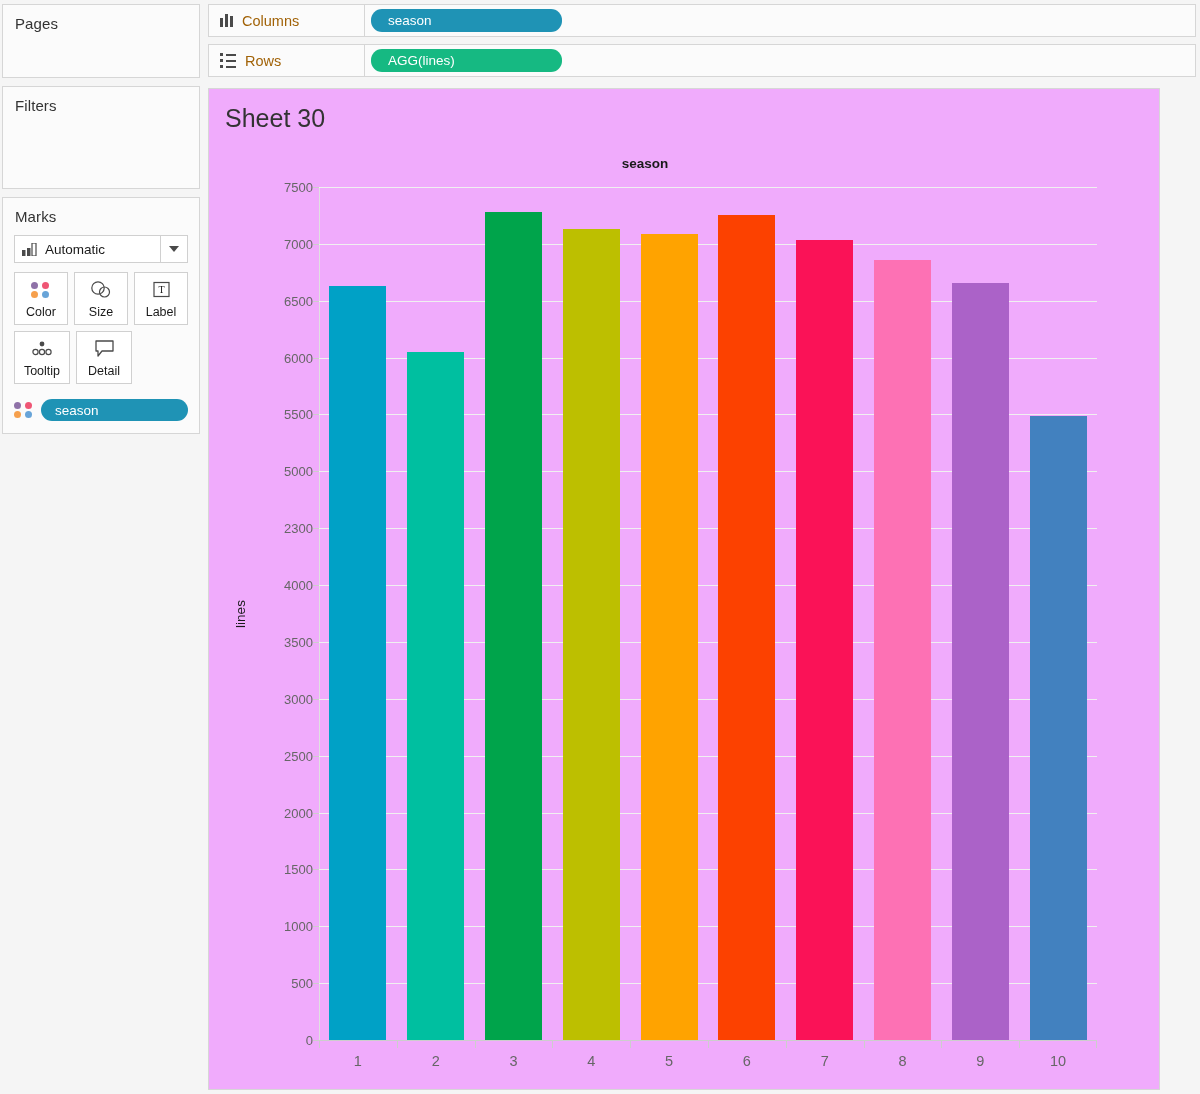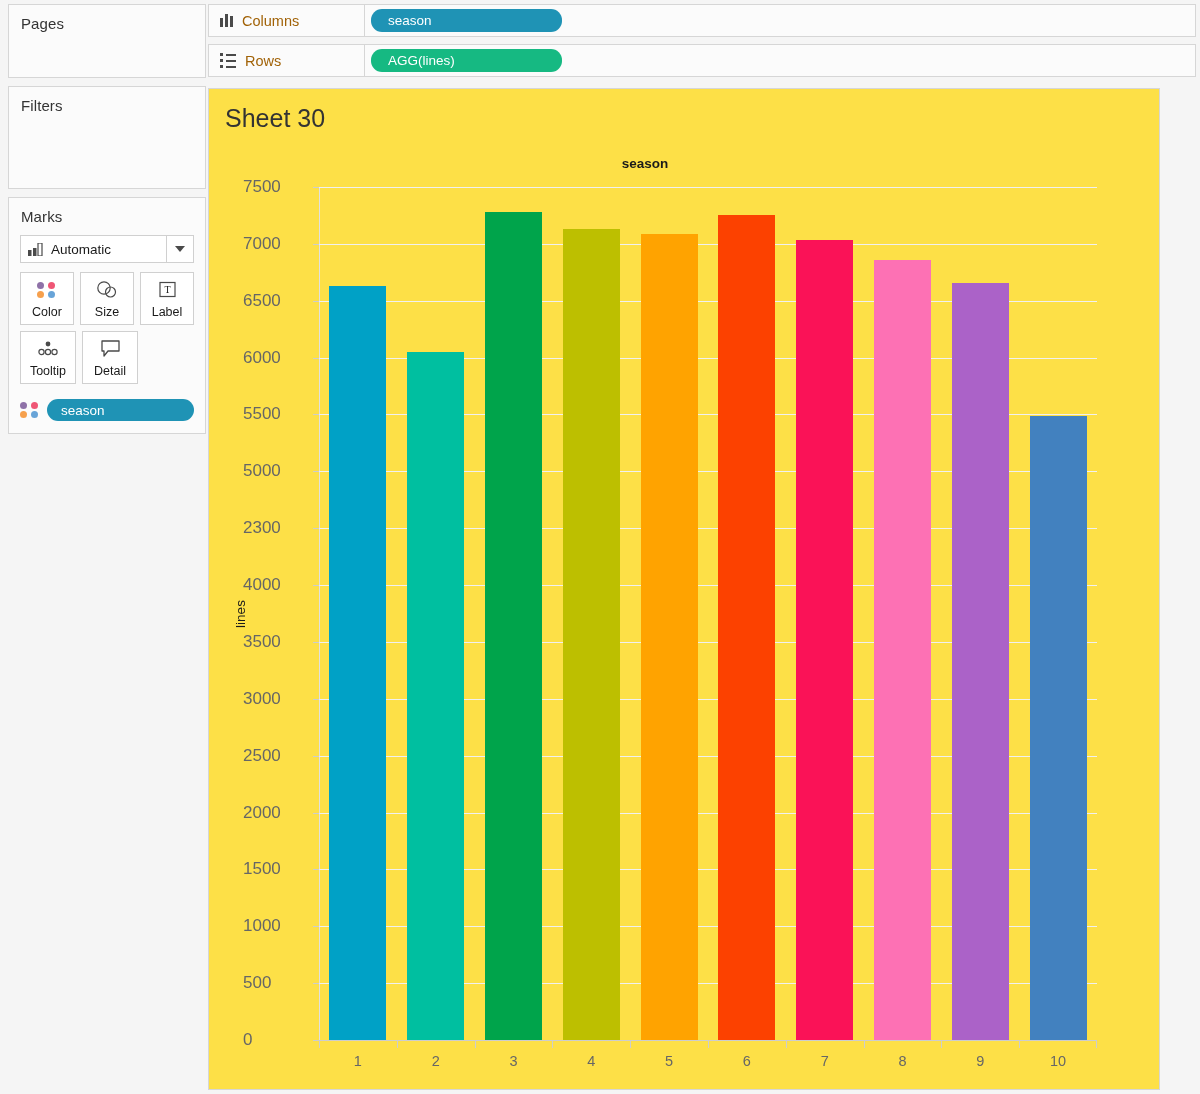--- a/index.html
+++ b/index.html
@@ -5,21 +5,21 @@
   * { box-sizing: border-box; margin: 0; padding: 0; }
   html, body {
     width: 1200px; height: 1094px;
     background: #f5f5f5;
     font-family: "Liberation Sans", sans-serif;
     overflow: hidden;
   }
   .app { position: relative; width: 1200px; height: 1094px; }
 
   
-  .rail { position: absolute; left: 8px; top: 4px; width: 198px; }
+  .rail { position: absolute; left: 2px; top: 4px; width: 198px; }
   .card {
     background: #fbfbfb;
     border: 1px solid #d6d6d6;
     margin-bottom: 8px;
   }
   .card-title {
     font-size: 15px; color: #333;
     padding: 10px 12px 6px 12px;
     letter-spacing: .1px;
   }
@@ -86,33 +86,33 @@
   .ic-cols i { width: 3px; background: #4a4a4a; display: block; }
   .ic-rows { display: flex; flex-direction: column; gap: 3px; }
   .ic-rows i { display: flex; align-items: center; gap: 3px; }
   .ic-rows i b { width: 3px; height: 3px; background: #4a4a4a; display: block; }
   .ic-rows i s { width: 10px; height: 2px; background: #4a4a4a; display: block; }
 
   
   .view {
     position: absolute; left: 208px; top: 88px;
     width: 952px; height: 1002px;
-    background: #fde047; border: 1px solid #d6d6d6;
+    background: #f0abfc; border: 1px solid #d6d6d6;
   }
   .sheet-title { position: absolute; left: 16px; top: 15px; font-size: 25px; color: #333; font-weight: 400; }
   .col-title { position: absolute; left: 0; right: 0; top: 67px; text-align: center; font-size: 13.5px; font-weight: bold; color: #1a1a1a; }
   .col-title span { margin-left: -78px; }
 
   .plot { position: absolute; left: 110px; top: 98px; width: 778px; height: 853px; }
   .gridline { position: absolute; left: 0; right: 0; height: 1px; background: #f0f0f0; }
   .axis-left { position: absolute; left: 0; top: 0; bottom: 0; width: 1px; background: #e0e0e0; }
   .tick { position: absolute; left: -6px; width: 6px; height: 1px; background: #cdcdcd; }
   .ytick-label {
     position: absolute; right: 784px; width: 70px;
-    font-size: 17px; color: #666;
+    text-align: right; font-size: 13px; color: #666;
     transform: translateY(-50%); white-space: nowrap;
   }
   .ylabel {
     position: absolute; left: -92px; top: 50%;
     transform: translateY(-50%) rotate(-90deg);
     font-size: 13.5px; color: #1a1a1a; white-space: nowrap;
   }
   .bars { position: absolute; left: 0; bottom: 0; width: 100%; height: 100%; display: flex; }
   .bar-slot { flex: 1; position: relative; display: flex; justify-content: center; align-items: flex-end; height: 100%; }
   .bar { width: 57px; }

